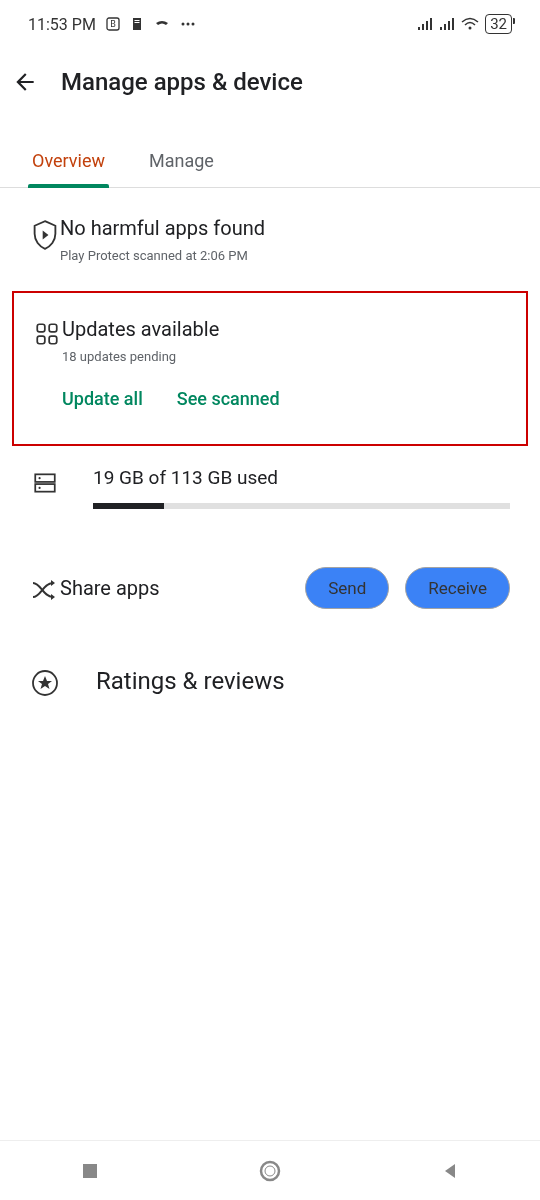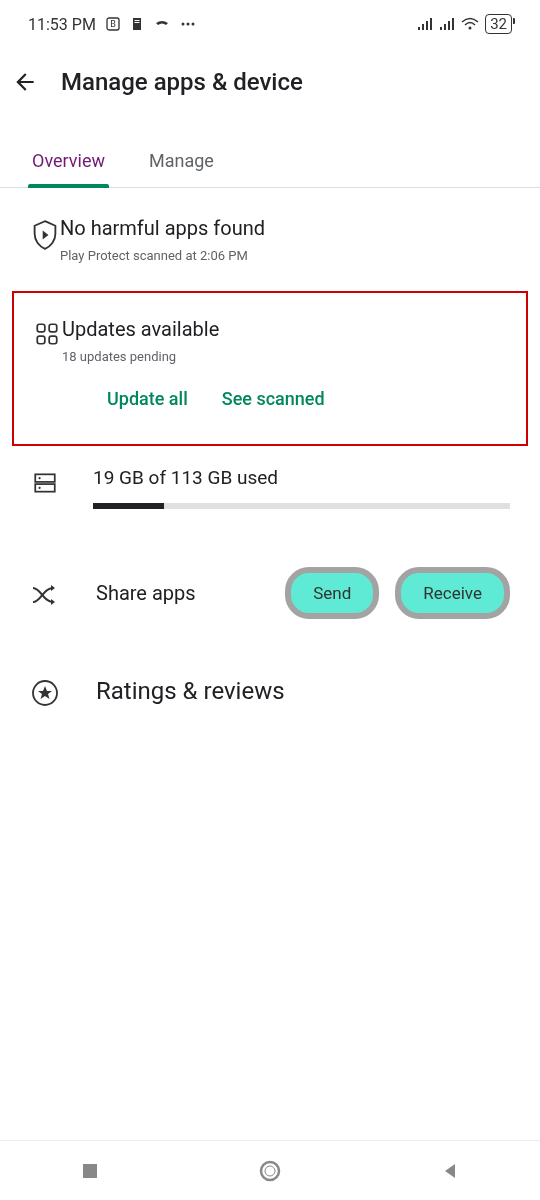--- a/index.html
+++ b/index.html
@@ -78,21 +78,21 @@
       margin-top: 20px;
     }
     .tab {
       padding: 14px 4px 16px 4px;
       font-size: 18px;
       color: #5f6368;
       cursor: pointer;
       position: relative;
     }
     .tab.active {
-      color: #701a75;
+      color: #c2410c;
     }
     .tab.active::after {
       content: '';
       position: absolute;
       bottom: -1px;
       left: 0;
       right: 0;
       height: 4px;
       background: #01875f;
       border-radius: 2px 2px 0 0;
@@ -128,21 +128,20 @@
       border: 2px solid #c00;
       margin: 0 12px;
     }
     .highlight-box .section {
       padding: 24px 18px 35px 18px;
     }
     .section-actions {
       display: flex;
       gap: 34px;
       margin-top: 24px;
-      margin-left: 45px;
     }
     .link-btn {
       color: #01875f;
       font-size: 18px;
       font-weight: 500;
       cursor: pointer;
     }
     .storage-section {
       padding: 20px 30px 30px 30px;
       display: flex;
@@ -164,38 +163,37 @@
     }
     .progress-fill {
       height: 100%;
       background: #202124;
       width: 17%;
     }
     .share-section {
       padding: 28px 30px;
       display: flex;
       align-items: center;
-      gap: 36px;
     }
     .share-title {
       font-size: 20px;
       flex: 1;
     }
     .pill-btns {
       display: flex;
       gap: 16px;
     }
     .pill-btn {
-      border: 6px solid #a3a3a3;
+      border: 1px solid #a3a3a3;
       border-radius: 24px;
       padding: 10px 22px;
       font-size: 17px;
       color: #333;
       cursor: pointer;
-      background: #5eead4;
+      background: #3b82f6;
     }
     .ratings-section {
       padding: 28px 30px;
       display: flex;
       align-items: center;
       gap: 36px;
     }
     .ratings-title {
       font-size: 24px;
     }

